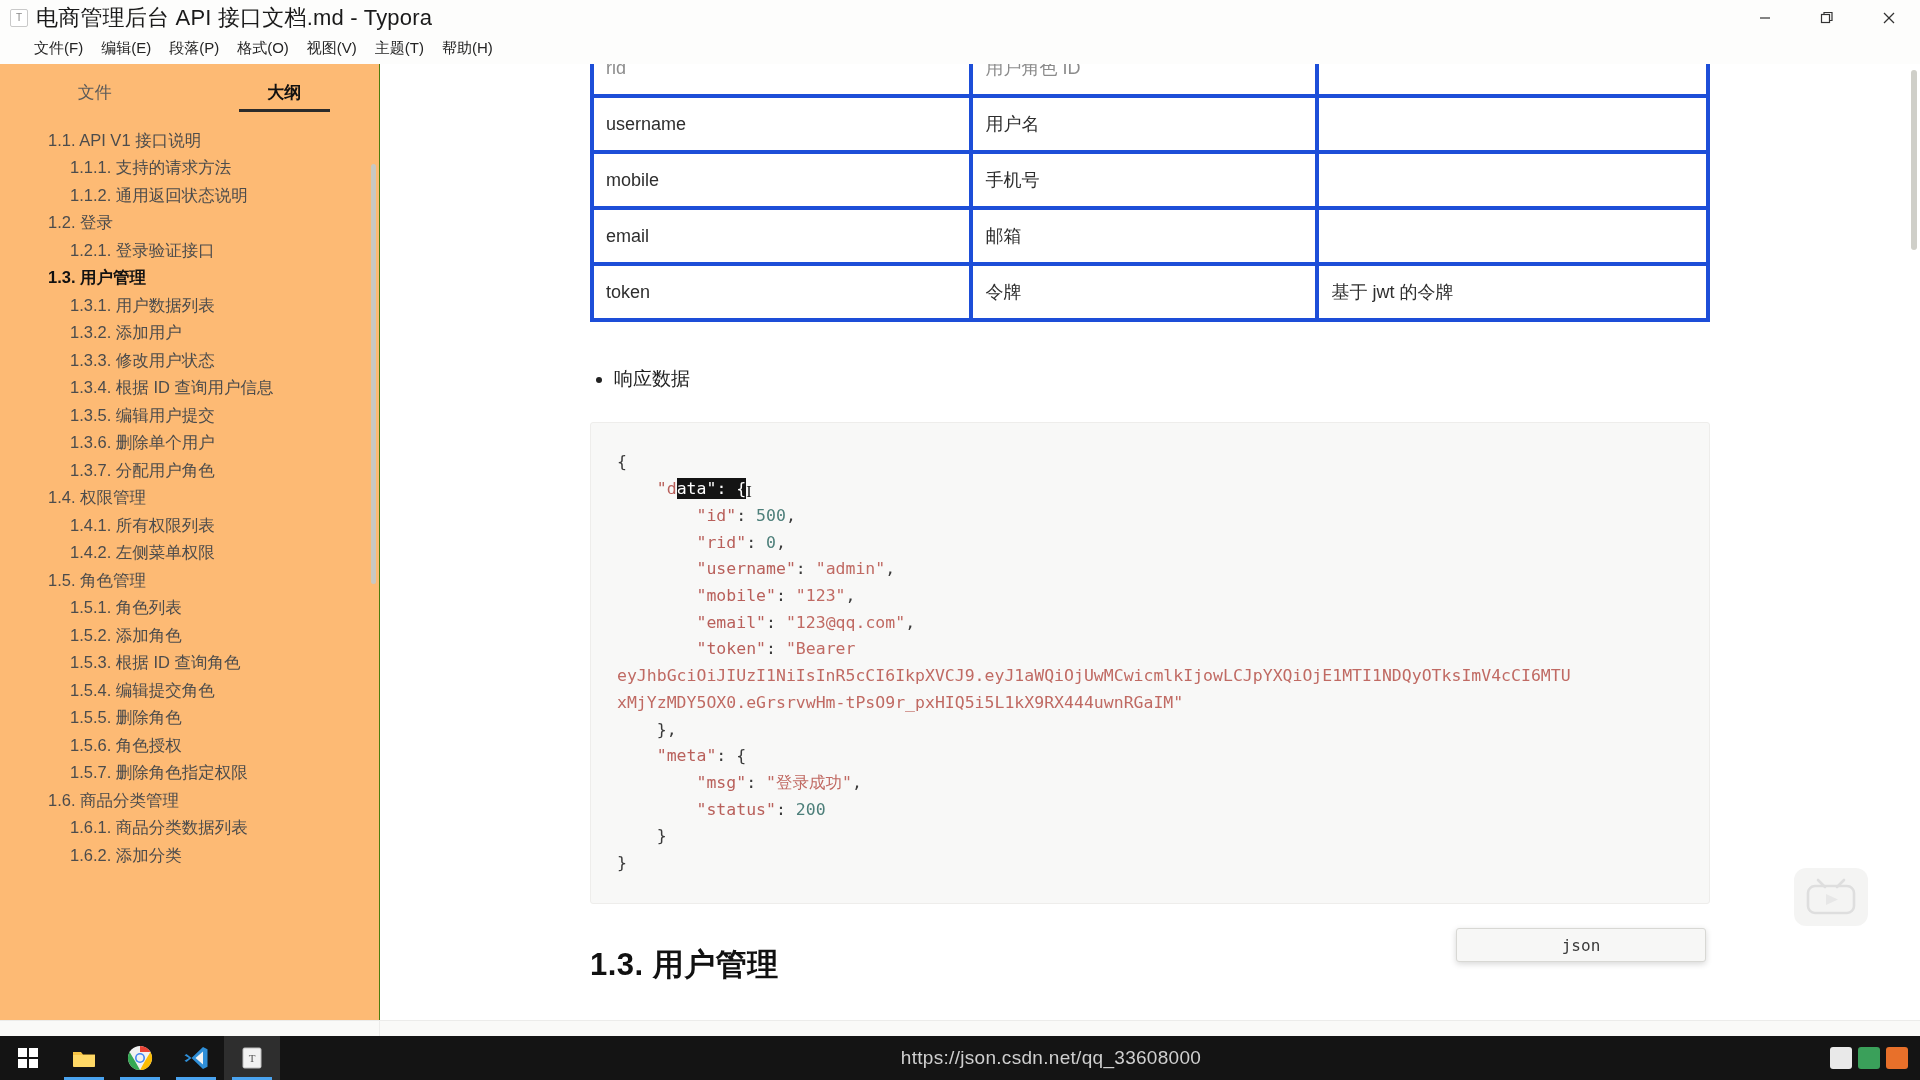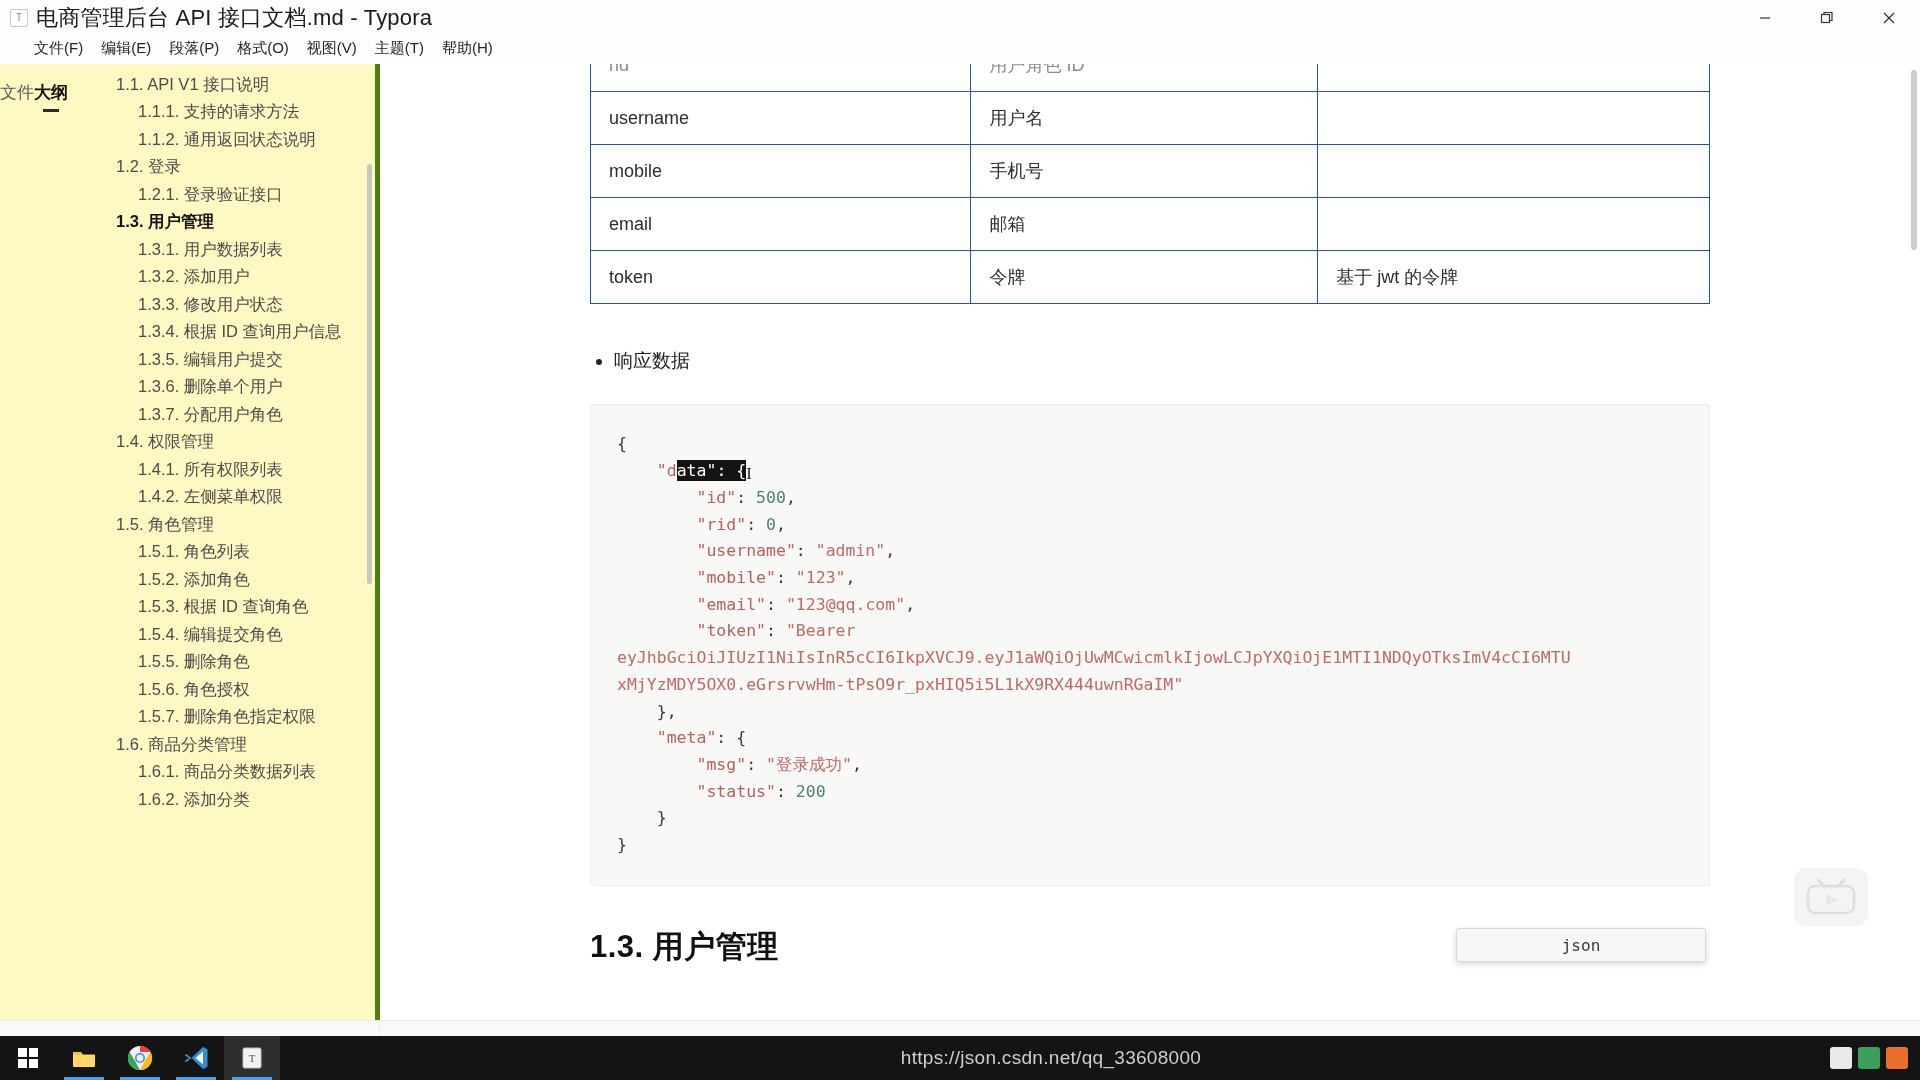--- a/index.html
+++ b/index.html
@@ -38,23 +38,23 @@
     height: 28px; display: flex; padding-left: 25px;
     background: #fdfdfc; font-size: 15px; color: #242424;
   }
   .menu-item { padding: 3px 9px; border-radius: 3px; white-space: nowrap; }
 
   
   .body-split { display: flex; height: calc(1080px - 36px - 28px - 60px); }
 
   
   .sidebar {
-    width: 380px; min-width: 380px; background: #fef9c3;
-    border-right: 5px solid #4d7c0f;
-    display: flex; flex-direction: row; position: relative;
+    width: 380px; min-width: 380px; background: #fdba74;
+    border-right: 1px solid #4d7c0f;
+    display: flex; flex-direction: column; position: relative;
   }
   .sidebar-tabs { display: flex; height: 56px; align-items: stretch; }
   .sb-tab {
     flex: 1; display: flex; align-items: center; justify-content: center;
     font-size: 17px; color: #5a5a5a; position: relative;
   }
   .sb-tab.active { color: #111; font-weight: bold; }
   .sb-tab.active::after {
     content: ""; position: absolute; left: 26%; right: 26%; bottom: 8px;
     height: 3px; background: #2b2b2b;
@@ -83,21 +83,21 @@
     position: absolute; left: 0; right: 0; top: 0; bottom: 0;
     padding: 0 120px 0 120px;
   }
   .doc-inner { max-width: 1120px; margin: 0 auto; }
 
   table.md {
     width: 100%; border-collapse: collapse; margin-top: -12px;
     font-size: 18px; color: #2e2e2e;
   }
   table.md td {
-    border: 1px solid #1d4ed8; padding: 14px 18px; vertical-align: middle;
+    border: 4px solid #1d4ed8; padding: 14px 12px; vertical-align: middle;
   }
   table.md tr.clip td { padding-top: 0; padding-bottom: 14px; height: 18px; color: #8c8c8c; }
   table.md td.c1 { width: 34%; }
   table.md td.c2 { width: 31%; }
   table.md td.c3 { width: 35%; }
 
   ul.md-list { margin: 42px 0 0 0; padding-left: 24px; }
   ul.md-list li { font-size: 19px; color: #222; line-height: 1.6; }
 
   pre.codeblock {

